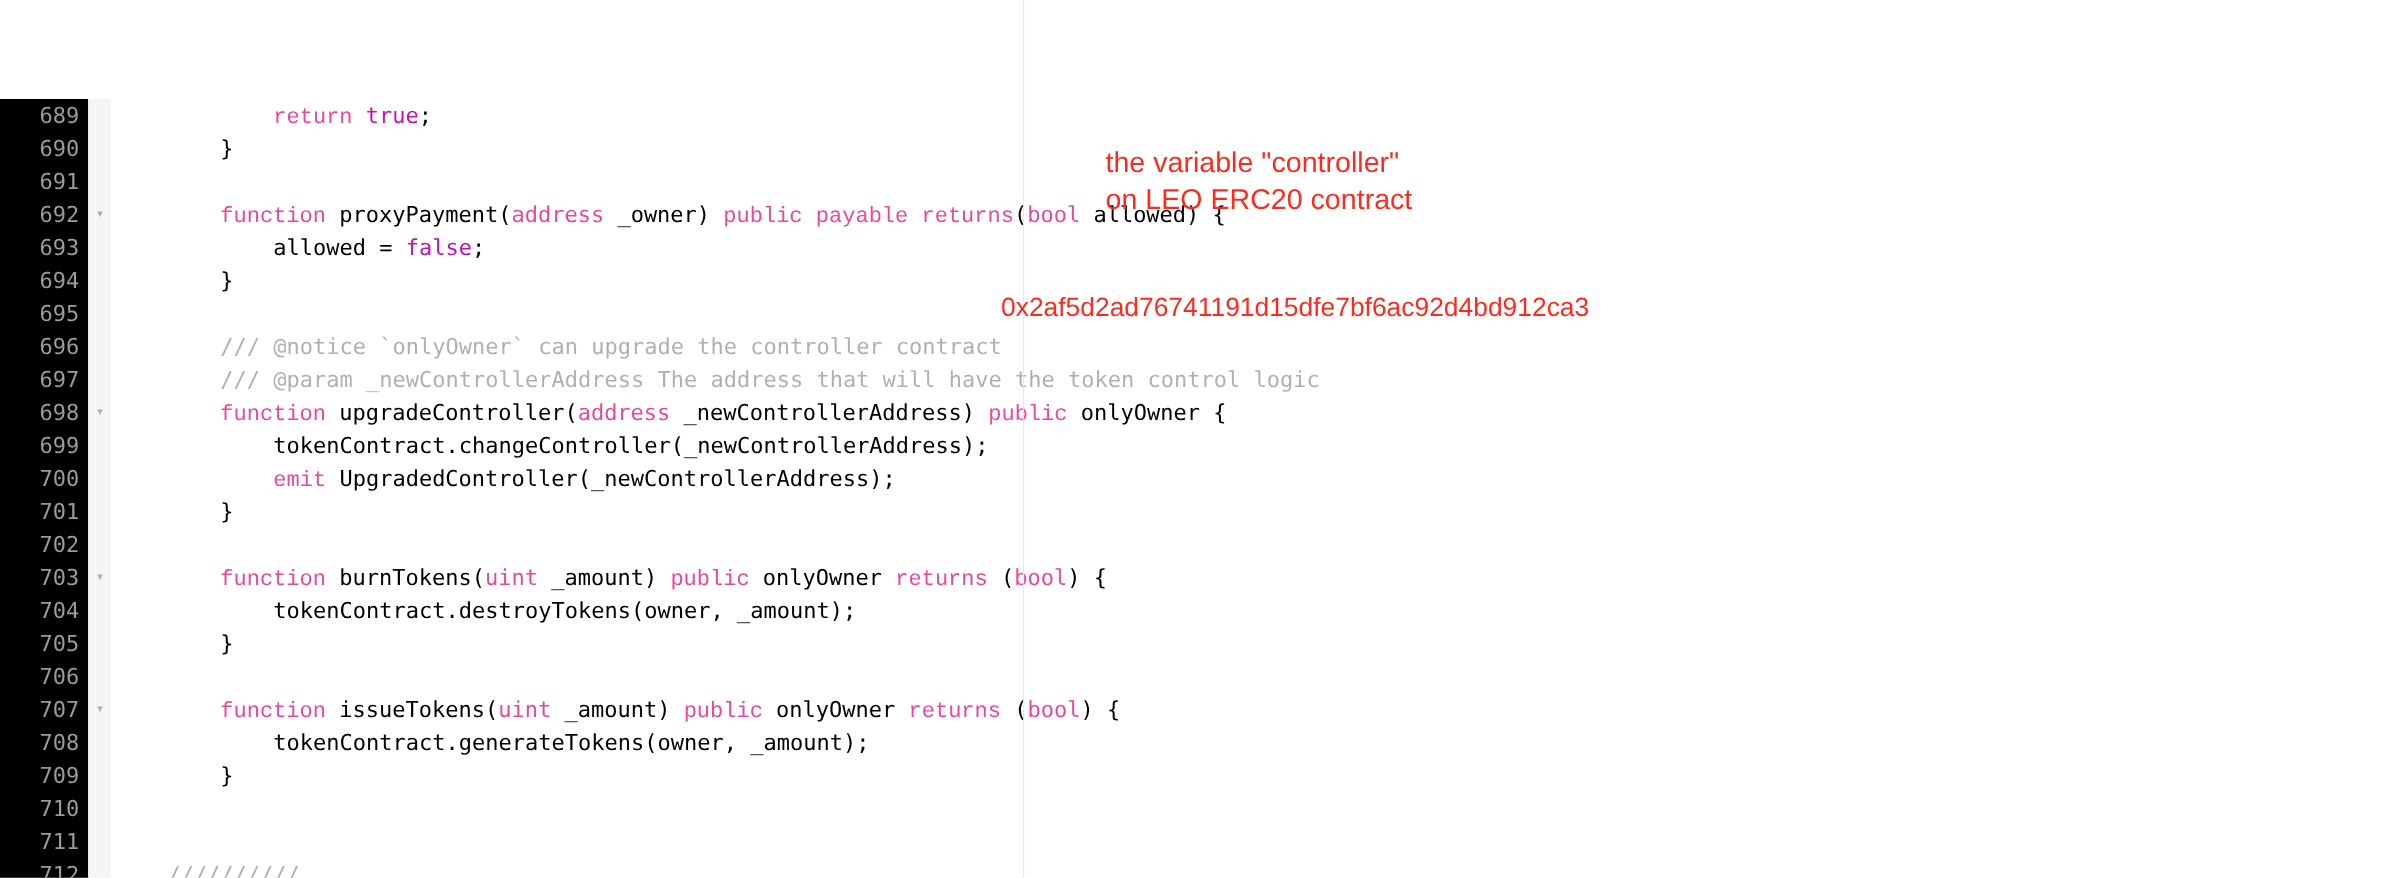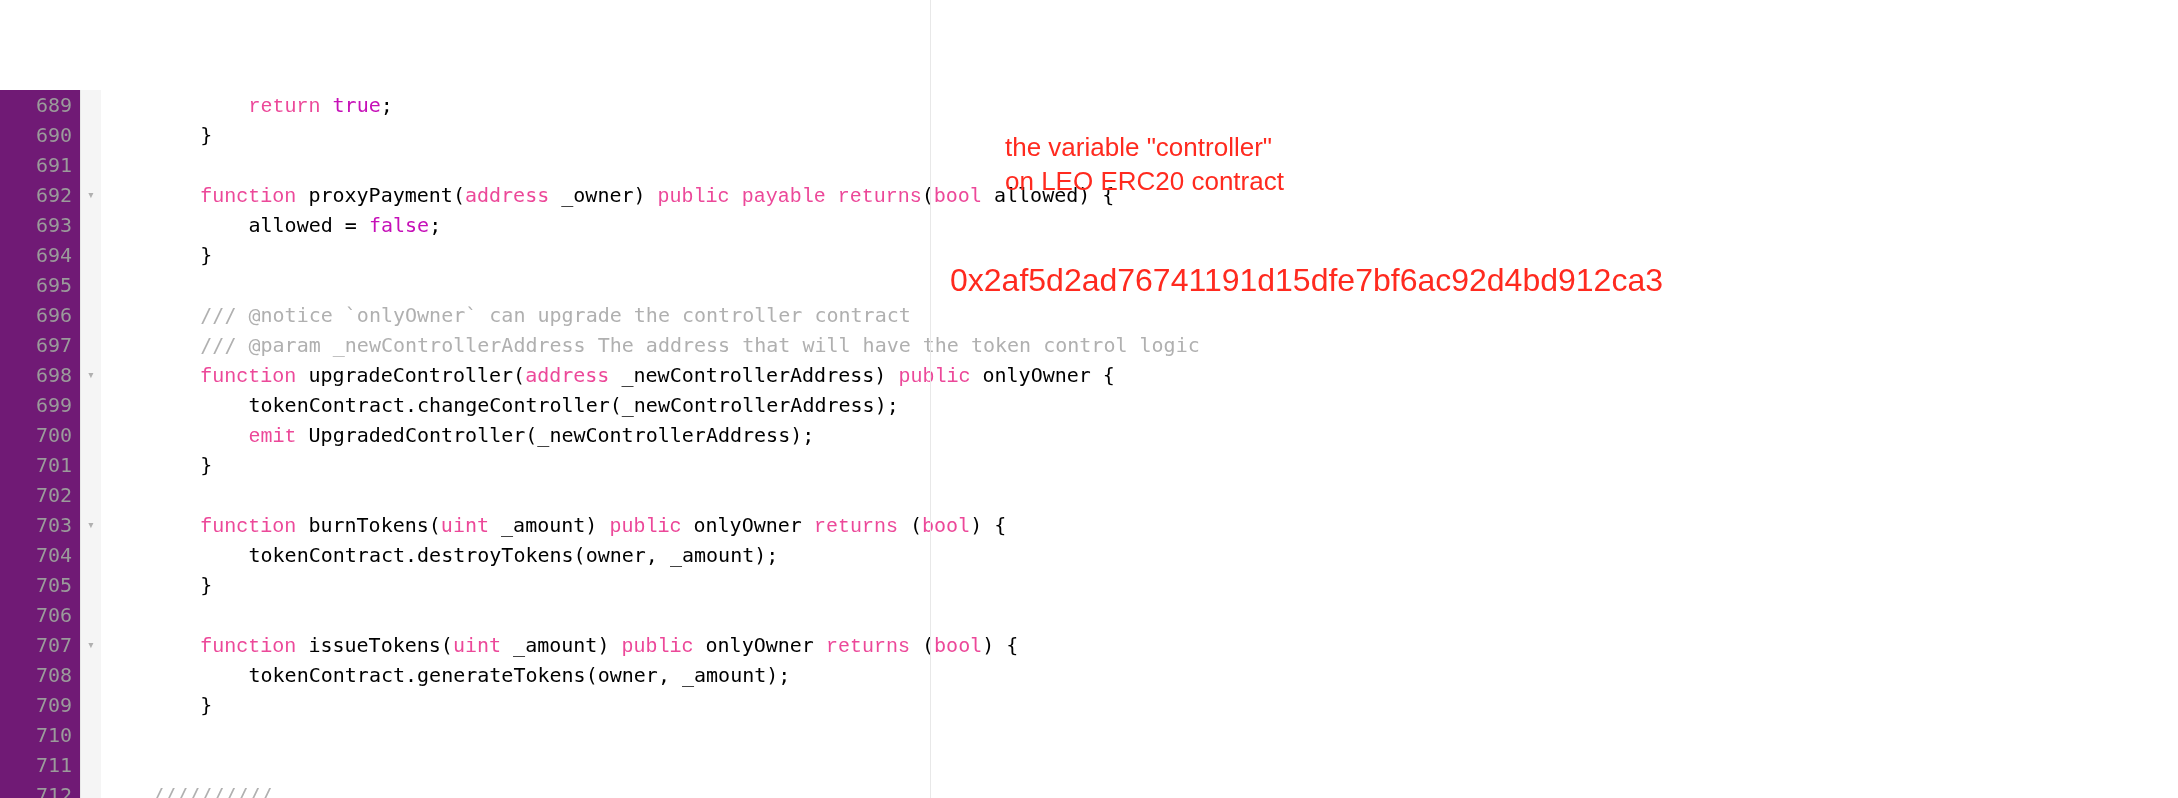--- a/index.html
+++ b/index.html
@@ -22,21 +22,21 @@
   }
   .line {
     display: flex;
     height: 30px;
   }
   .gutter {
     width: 72px;
     text-align: right;
     padding-right: 8px;
     color: #9b9b9b;
-    background: #701a75;
+    background: #000000;
     border-right: 1px solid #e8e8e8;
     user-select: none;
     flex-shrink: 0;
   }
   .fold {
     width: 20px;
     background: #f5f5f5;
     color: #b0b0b0;
     font-size: 13px;
     display: flex;
@@ -74,22 +74,21 @@
     color: #ff2a1f;
     font-family: -apple-system, BlinkMacSystemFont, "Segoe UI", Helvetica, Arial, sans-serif;
     font-size: 26px;
     line-height: 34px;
     white-space: nowrap;
   }
   .anno-hash {
     position: absolute;
     color: #ff2a1f;
     font-family: -apple-system, BlinkMacSystemFont, "Segoe UI", Helvetica, Arial, sans-serif;
-    font-size: 32px;
-    margin-left: 40px;
+    font-size: 24px;
   }
 </style>
 </head>
 <body>
 
 <div class="editor">
   <div class="margin-line"></div>
   <div id="lines"><div class="line"><div class="gutter">689</div><div class="fold"></div><div class="code"><span class="plain">            </span><span class="kw">return</span><span class="plain"> </span><span class="lit">true</span><span class="plain">;</span></div></div><div class="line"><div class="gutter">690</div><div class="fold"></div><div class="code"><span class="plain">        }</span></div></div><div class="line"><div class="gutter">691</div><div class="fold"></div><div class="code"><span class="plain"></span></div></div><div class="line"><div class="gutter">692</div><div class="fold">▾</div><div class="code"><span class="plain">        </span><span class="kw">function</span><span class="plain"> proxyPayment(</span><span class="type">address</span><span class="plain"> _owner) </span><span class="kw">public</span><span class="plain"> </span><span class="kw">payable</span><span class="plain"> </span><span class="kw">returns</span><span class="plain">(</span><span class="type">bool</span><span class="plain"> allowed) {</span></div></div><div class="line"><div class="gutter">693</div><div class="fold"></div><div class="code"><span class="plain">            allowed = </span><span class="lit">false</span><span class="plain">;</span></div></div><div class="line"><div class="gutter">694</div><div class="fold"></div><div class="code"><span class="plain">        }</span></div></div><div class="line"><div class="gutter">695</div><div class="fold"></div><div class="code"><span class="plain"></span></div></div><div class="line"><div class="gutter">696</div><div class="fold"></div><div class="code"><span class="plain">        </span><span class="comment">/// @notice `onlyOwner` can upgrade the controller contract</span></div></div><div class="line"><div class="gutter">697</div><div class="fold"></div><div class="code"><span class="plain">        </span><span class="comment">/// @param _newControllerAddress The address that will have the token control logic</span></div></div><div class="line"><div class="gutter">698</div><div class="fold">▾</div><div class="code"><span class="plain">        </span><span class="kw">function</span><span class="plain"> upgradeController(</span><span class="type">address</span><span class="plain"> _newControllerAddress) </span><span class="kw">public</span><span class="plain"> onlyOwner {</span></div></div><div class="line"><div class="gutter">699</div><div class="fold"></div><div class="code"><span class="plain">            tokenContract.changeController(_newControllerAddress);</span></div></div><div class="line"><div class="gutter">700</div><div class="fold"></div><div class="code"><span class="plain">            </span><span class="kw">emit</span><span class="plain"> UpgradedController(_newControllerAddress);</span></div></div><div class="line"><div class="gutter">701</div><div class="fold"></div><div class="code"><span class="plain">        }</span></div></div><div class="line"><div class="gutter">702</div><div class="fold"></div><div class="code"><span class="plain"></span></div></div><div class="line"><div class="gutter">703</div><div class="fold">▾</div><div class="code"><span class="plain">        </span><span class="kw">function</span><span class="plain"> burnTokens(</span><span class="type">uint</span><span class="plain"> _amount) </span><span class="kw">public</span><span class="plain"> onlyOwner </span><span class="kw">returns</span><span class="plain"> (</span><span class="type">bool</span><span class="plain">) {</span></div></div><div class="line"><div class="gutter">704</div><div class="fold"></div><div class="code"><span class="plain">            tokenContract.destroyTokens(owner, _amount);</span></div></div><div class="line"><div class="gutter">705</div><div class="fold"></div><div class="code"><span class="plain">        }</span></div></div><div class="line"><div class="gutter">706</div><div class="fold"></div><div class="code"><span class="plain"></span></div></div><div class="line"><div class="gutter">707</div><div class="fold">▾</div><div class="code"><span class="plain">        </span><span class="kw">function</span><span class="plain"> issueTokens(</span><span class="type">uint</span><span class="plain"> _amount) </span><span class="kw">public</span><span class="plain"> onlyOwner </span><span class="kw">returns</span><span class="plain"> (</span><span class="type">bool</span><span class="plain">) {</span></div></div><div class="line"><div class="gutter">708</div><div class="fold"></div><div class="code"><span class="plain">            tokenContract.generateTokens(owner, _amount);</span></div></div><div class="line"><div class="gutter">709</div><div class="fold"></div><div class="code"><span class="plain">        }</span></div></div><div class="line"><div class="gutter">710</div><div class="fold"></div><div class="code"><span class="plain"></span></div></div><div class="line"><div class="gutter">711</div><div class="fold"></div><div class="code"><span class="plain"></span></div></div><div class="line"><div class="gutter">712</div><div class="fold"></div><div class="code"><span class="plain">    </span><span class="comment">//////////</span></div></div></div>
 </div>
 

